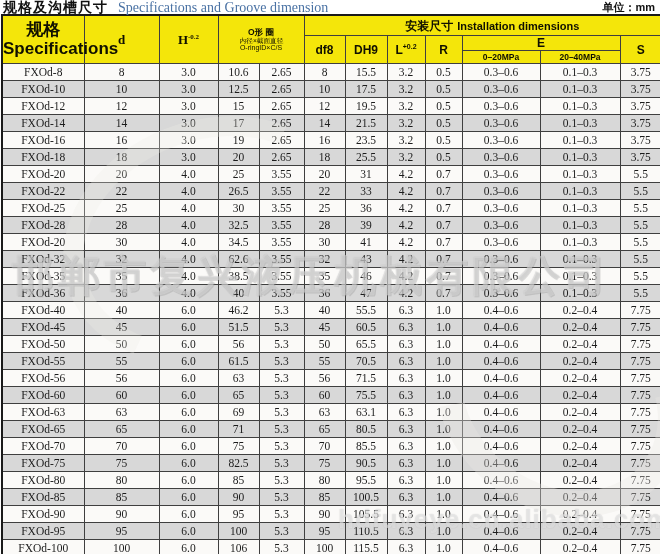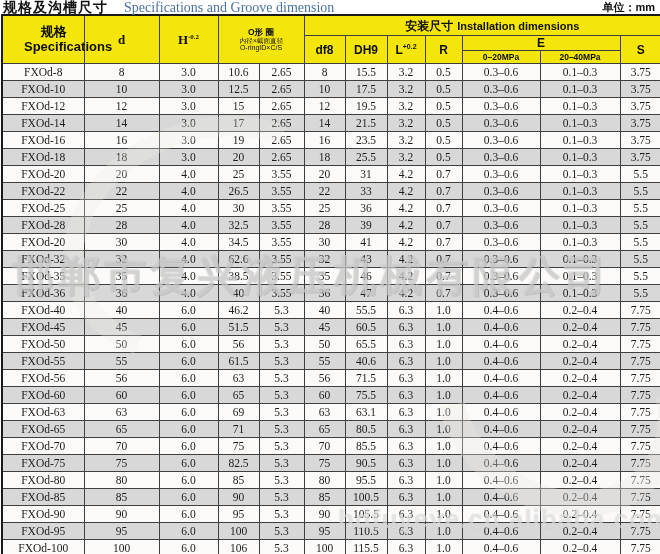--- a/index.html
+++ b/index.html
@@ -6,39 +6,39 @@
   html, body { width: 660px; height: 554px; overflow: hidden; background: #ffffff; }
   body { font-family: "Liberation Sans", sans-serif; position: relative; }
 
   
   .title-bar {
     height: 14px; display: flex; align-items: center; padding: 1px 3px 0 3px;
   }
   .title-zh { font-size: 14px; font-weight: bold; color: #111; letter-spacing: 1px; }
   .title-en {
     font-family: "Liberation Serif", serif; font-size: 14px; color: var(--title-en, #4a72a4);
-    margin-left: 16px;
+    margin-left: 10px;
   }
   .title-unit { margin-left: auto; font-size: 11px; color: #111; font-weight: bold; padding-right: 2px; }
 
   
   table { width: 658px; margin-left: 1px; border-collapse: collapse; table-layout: fixed; }
   table, th, td { border: 1px solid #3f3f3f; }
   table { border: 2px solid #1a1a1a; }
 
   thead th {
     background: var(--header-bg, #f4e60a);
     color: #101000; text-align: center; vertical-align: middle;
     font-weight: bold; padding: 0;
   }
   .th-row1 { height: 14px; }
   .th-row2 { height: 13px; }
   .th-row3 { height: 13px; }
 
-  .th-spec { font-size: 13px; line-height: 1.1; padding-left: 21px; }
+  .th-spec { font-size: 17px; line-height: 1.1; }
   .th-big { font-size: 13px; font-family: "Liberation Serif", serif; }
   .th-mid { font-size: 12px; }
   .th-sup sup { font-size: 7px; vertical-align: super; }
   .th-oring { line-height: 1.05; }
   .oring-l1 { font-size: 8.5px; font-weight: bold; }
   .oring-l2 { font-size: 7px; font-weight: normal; transform: scale(0.95); }
   .oring-l3 { font-size: 7px; font-weight: normal; }
   .th-install .zh { font-size: 12px; font-weight: bold; margin-left: 19px; }
   .th-install .en { font-size: 11px; font-weight: bold; margin-left: 4px; }
   .th-mpa { font-size: 8.5px; font-weight: bold; }
@@ -375,21 +375,21 @@
         <td>0.2–0.4</td>
         <td>7.75</td>
       </tr>
       <tr>
         <td>FXOd-55</td>
         <td>55</td>
         <td>6.0</td>
         <td>61.5</td>
         <td>5.3</td>
         <td>55</td>
-        <td>40.6</td>
+        <td>70.5</td>
         <td>6.3</td>
         <td>1.0</td>
         <td>0.4–0.6</td>
         <td>0.2–0.4</td>
         <td>7.75</td>
       </tr>
       <tr>
         <td>FXOd-56</td>
         <td>56</td>
         <td>6.0</td>

